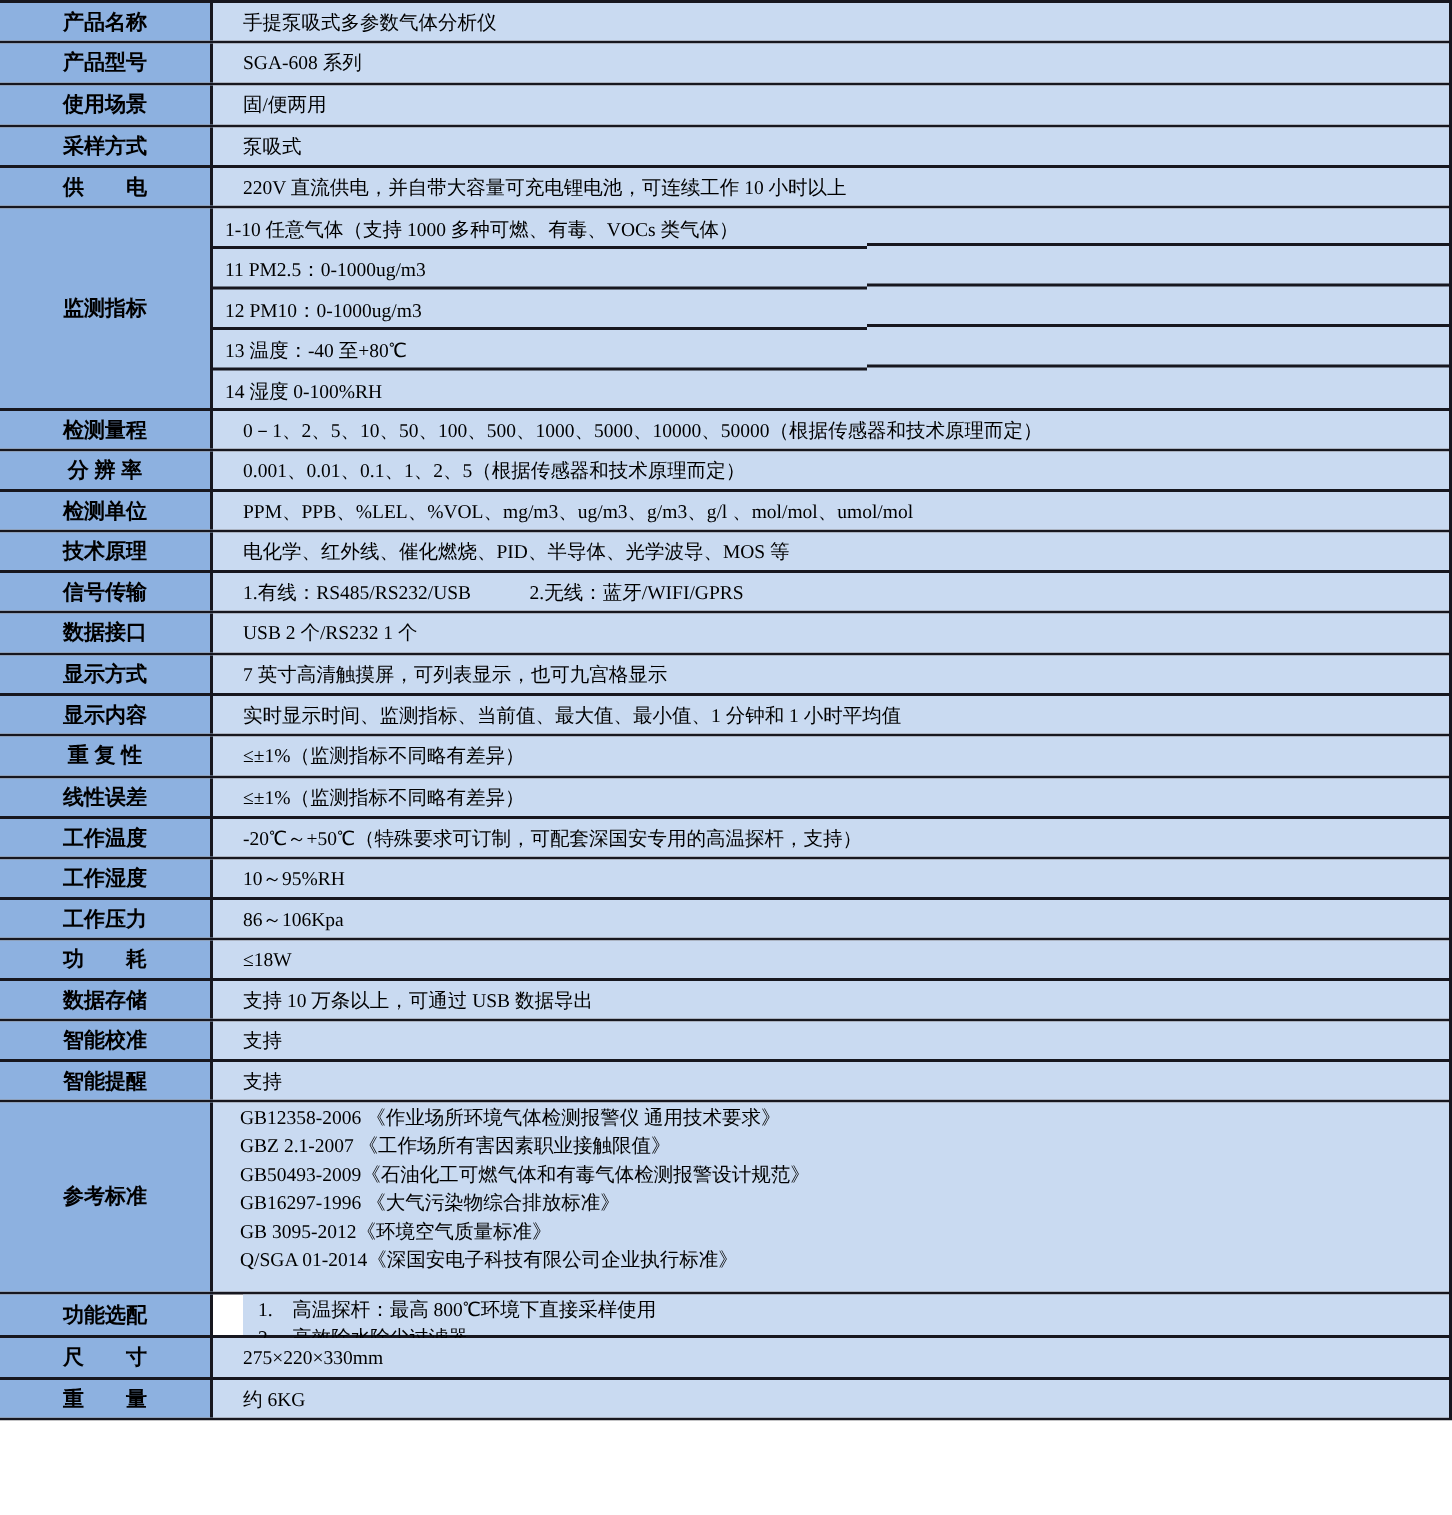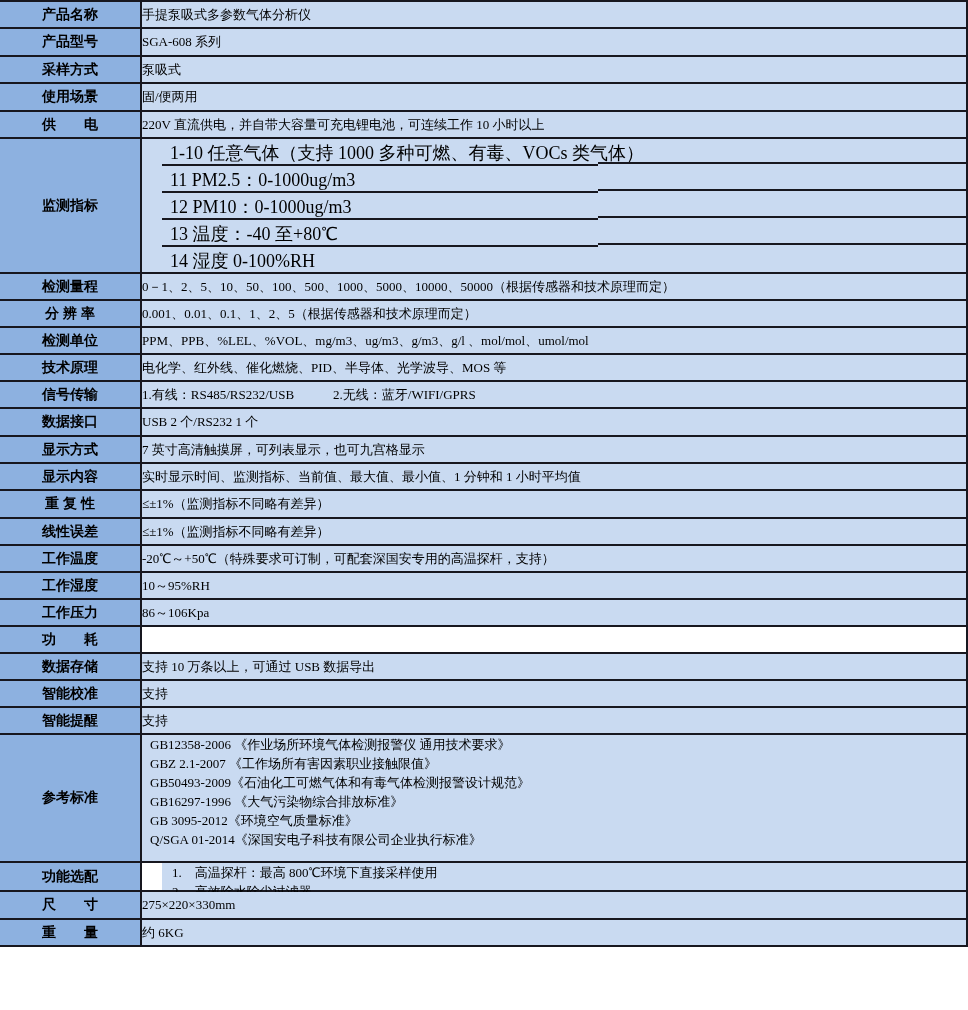--- a/index.html
+++ b/index.html
@@ -40,36 +40,35 @@
     font-size:14px;
     white-space:pre;
     text-align:center;
   }
   .value{
     flex:1;
     min-width:0;
     background:var(--value-bg);
     display:flex;
     align-items:center;
-    padding-left:0;
+    padding-left:20px;
     font-size:13px;
   }
   .value.block{
     display:block;
     padding:0;
   }
   .sub{
     height:27px;
     display:flex;
     align-items:center;
     padding-left:8px;
     position:relative;
     box-sizing:border-box;
-    font-size:18px;
-    margin-left:20px;
+    font-size:13px;
   }
   
   .sub.sep::before{
     content:"";
     position:absolute;
     left:0; bottom:0;
     width:436px; height:2px;
     background:var(--border);
   }
   .sub.sep::after{
@@ -81,21 +80,21 @@
   }
   .standards{
     display:flex;
     flex-direction:column;
     justify-content:space-around;
     padding:4px 0;
     height:100%;
     box-sizing:border-box;
   }
   .standards .line{
-    padding-left:8px;
+    padding-left:18px;
     line-height:19px;
     font-size:13px;
   }
   .options{
     display:flex;
     flex-direction:column;
     justify-content:center;
     height:100%;
     box-sizing:border-box;
     margin-left:20px;
@@ -114,28 +113,28 @@
   <div class="row">
     <div class="label">产品名称</div>
     <div class="value">手提泵吸式多参数气体分析仪</div>
   </div>
 
   <div class="row h28">
     <div class="label">产品型号</div>
     <div class="value">SGA-608 系列</div>
   </div>
 
+  <div class="row h28">
+    <div class="label">使用场景</div>
+    <div class="value">固/便两用</div>
+  </div>
+
   <div class="row">
     <div class="label">采样方式</div>
     <div class="value">泵吸式</div>
-  </div>
-
-  <div class="row h28">
-    <div class="label">使用场景</div>
-    <div class="value">固/便两用</div>
   </div>
 
   <div class="row">
     <div class="label">供　　电</div>
     <div class="value">220V 直流供电，并自带大容量可充电锂电池，可连续工作 10 小时以上</div>
   </div>
 
   <div class="row h135">
     <div class="label">监测指标</div>
     <div class="value block">
@@ -208,20 +207,21 @@
     <div class="value">10～95%RH</div>
   </div>
 
   <div class="row">
     <div class="label">工作压力</div>
     <div class="value">86～106Kpa</div>
   </div>
 
   <div class="row">
     <div class="label">功　　耗</div>
+    <div class="value">≤18W</div>
   </div>
 
 
   <div class="row">
     <div class="label">数据存储</div>
     <div class="value">支持 10 万条以上，可通过 USB 数据导出</div>
   </div>
 
   <div class="row">
     <div class="label">智能校准</div>

